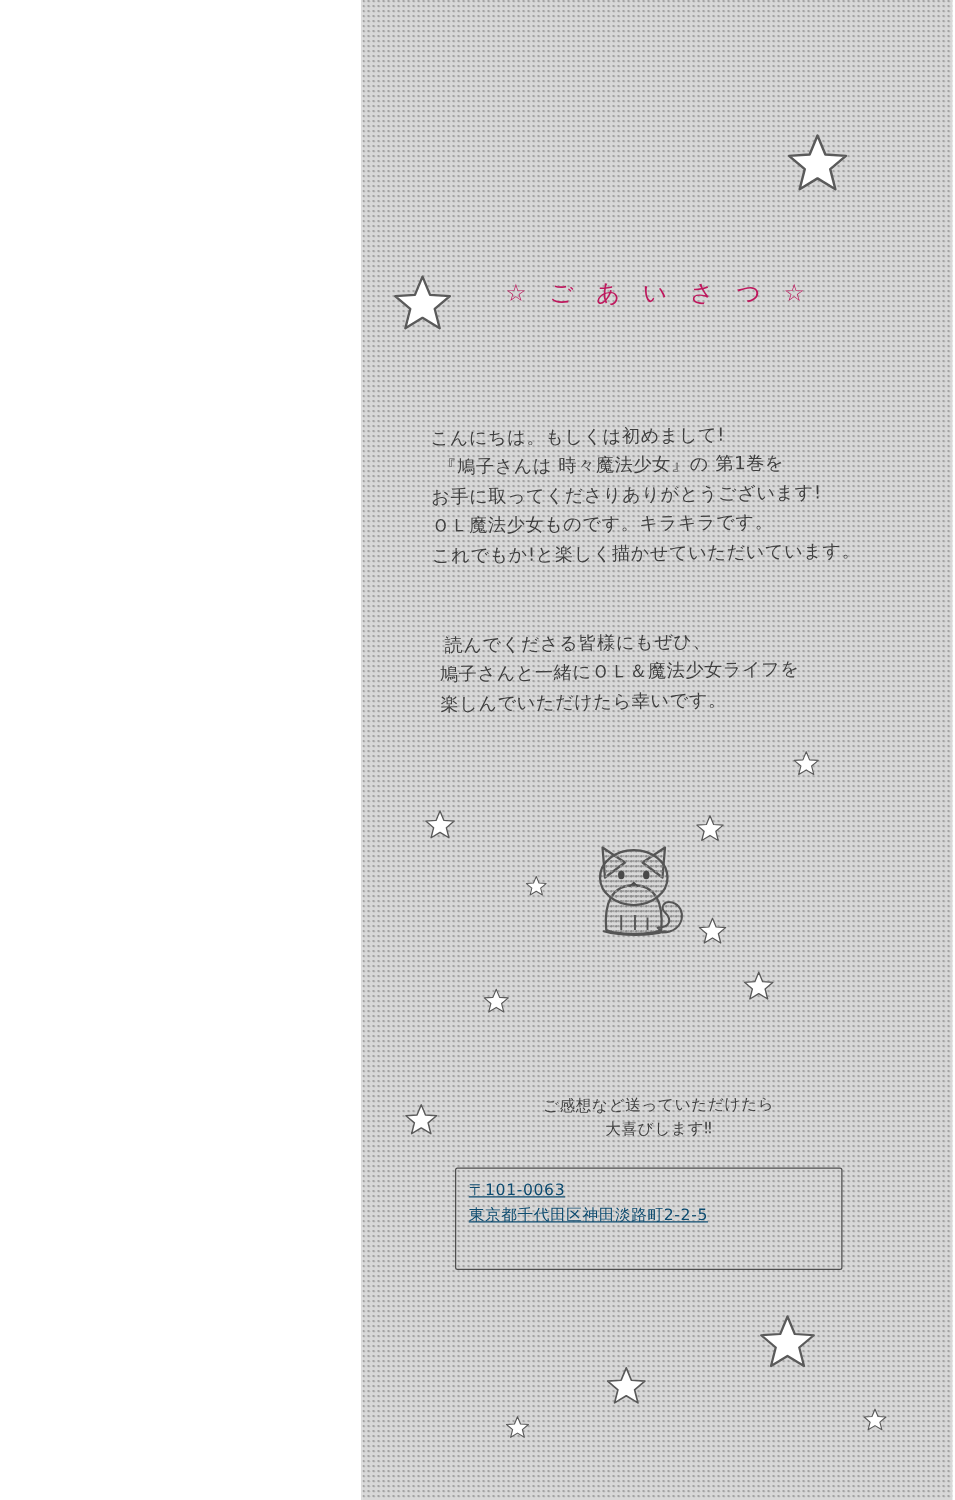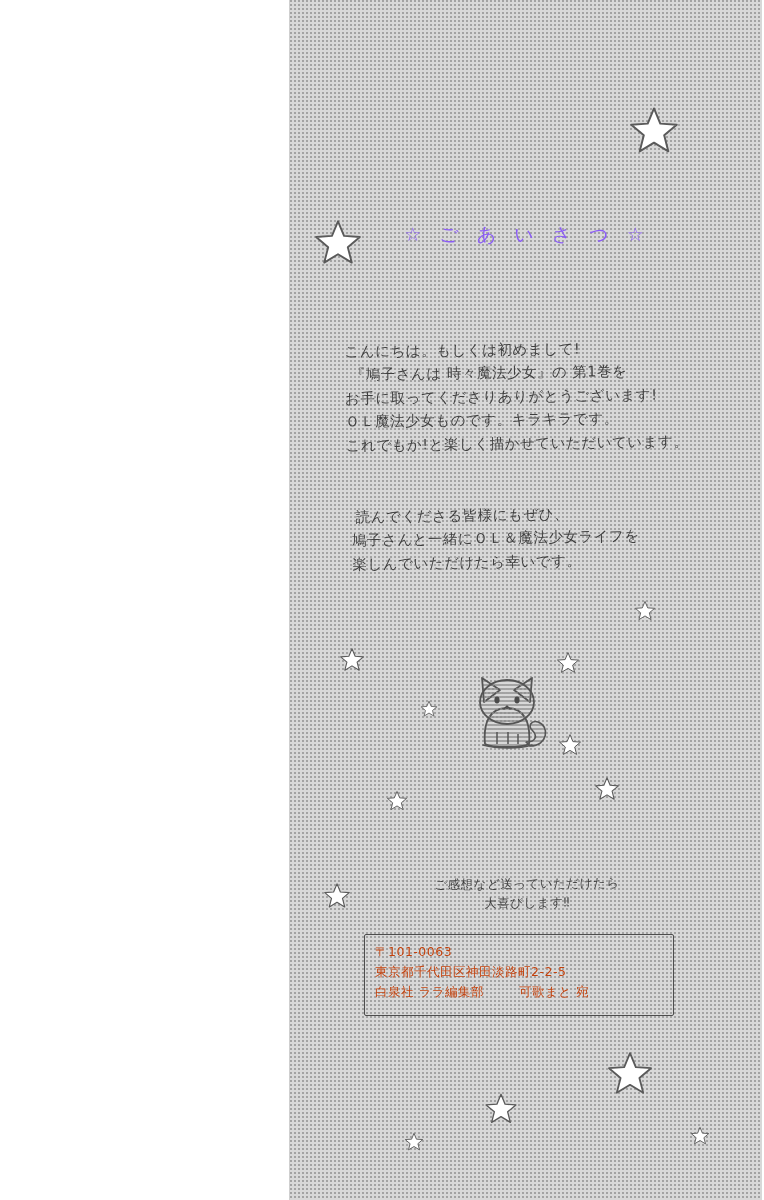--- a/index.html
+++ b/index.html
@@ -60,21 +60,21 @@
   
   .headline {
     position: absolute;
     left: 290px;
     top: 222px;
     width: 474px;
     text-align: center;
     font-family: "DejaVu Sans", sans-serif;
     font-size: 19px;
     letter-spacing: 6px;
-    color: #8b5cf6;
+    color: #be185d;
     white-space: nowrap;
   }
 
   
   .hand {
     color: #3f3f3f;
     font-family: "DejaVu Sans", sans-serif;
     line-height: 1.62;
     letter-spacing: 0.5px;
     text-shadow: 0 0 1px rgba(255,255,255,0.35);
@@ -122,22 +122,23 @@
     height: 82px;
     border: 1.6px solid #4d4d4d;
     border-radius: 2px;
     background: transparent;
     box-sizing: border-box;
   }
   .address-inner {
     padding: 7px 0 0 10px;
     font-size: 12.5px;
     line-height: 1.58;
-    color: #c2410c;
+    color: #0c4a6e;
     white-space: nowrap;
+    text-decoration: underline;
   }
   .addr-l3 span.gap { display: inline-block; width: 26px; }
 
   
   .cat {
     position: absolute;
     left: 452px;
     top: 660px;
     width: 110px;
     height: 110px;
@@ -281,22 +282,16 @@
 
   <div class="closing hand">
     <div>ご感想など送っていただけたら</div>
     <div>大喜びします‼</div>
   </div>
 
   <div class="address-box">
     <div class="address-inner hand">
       <div>〒101-0063</div>
       <div>東京都千代田区神田淡路町2-2-5</div>
-      <div class="addr-l3">
-        <span>白泉社</span>
-        <span>ララ編集部</span>
-        <span class="gap"></span>
-        <span>可歌まと 宛</span>
-      </div>
     </div>
   </div>
 
 </div>
 
 </body></html>

